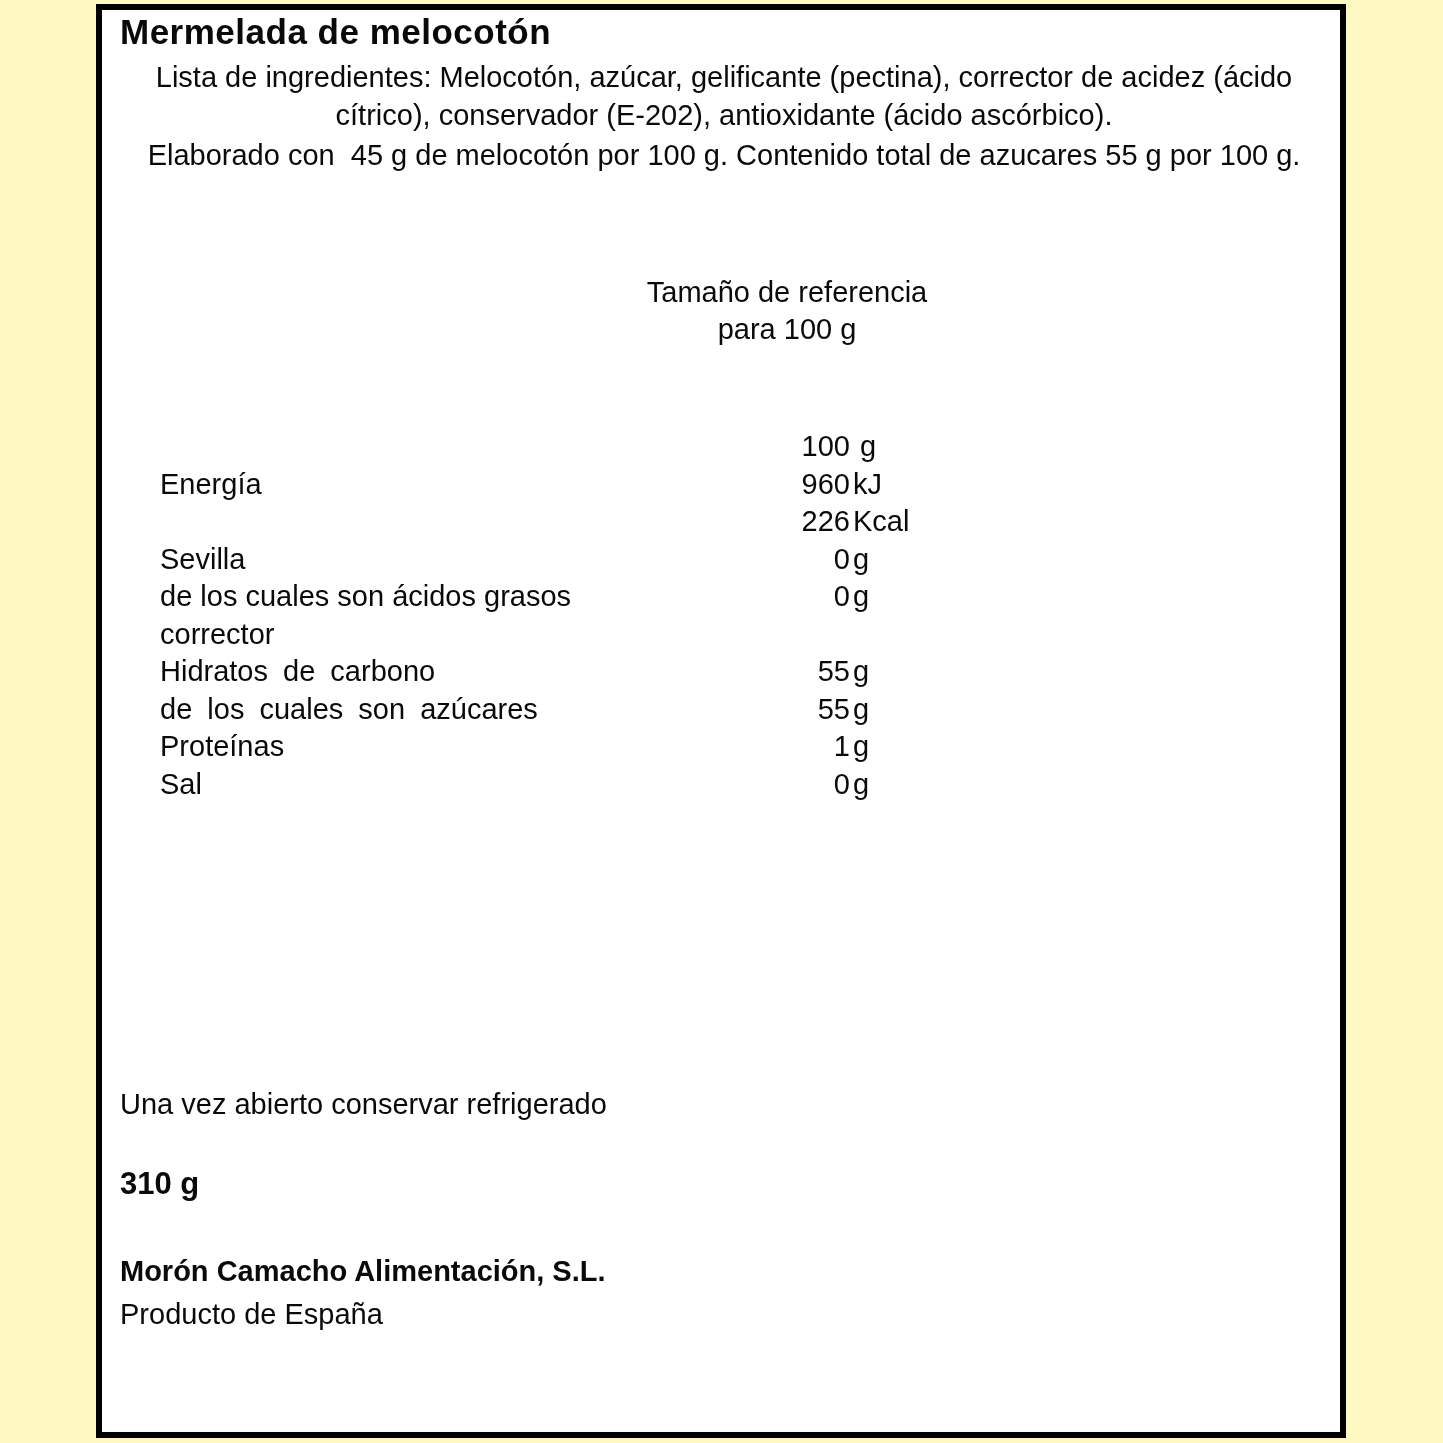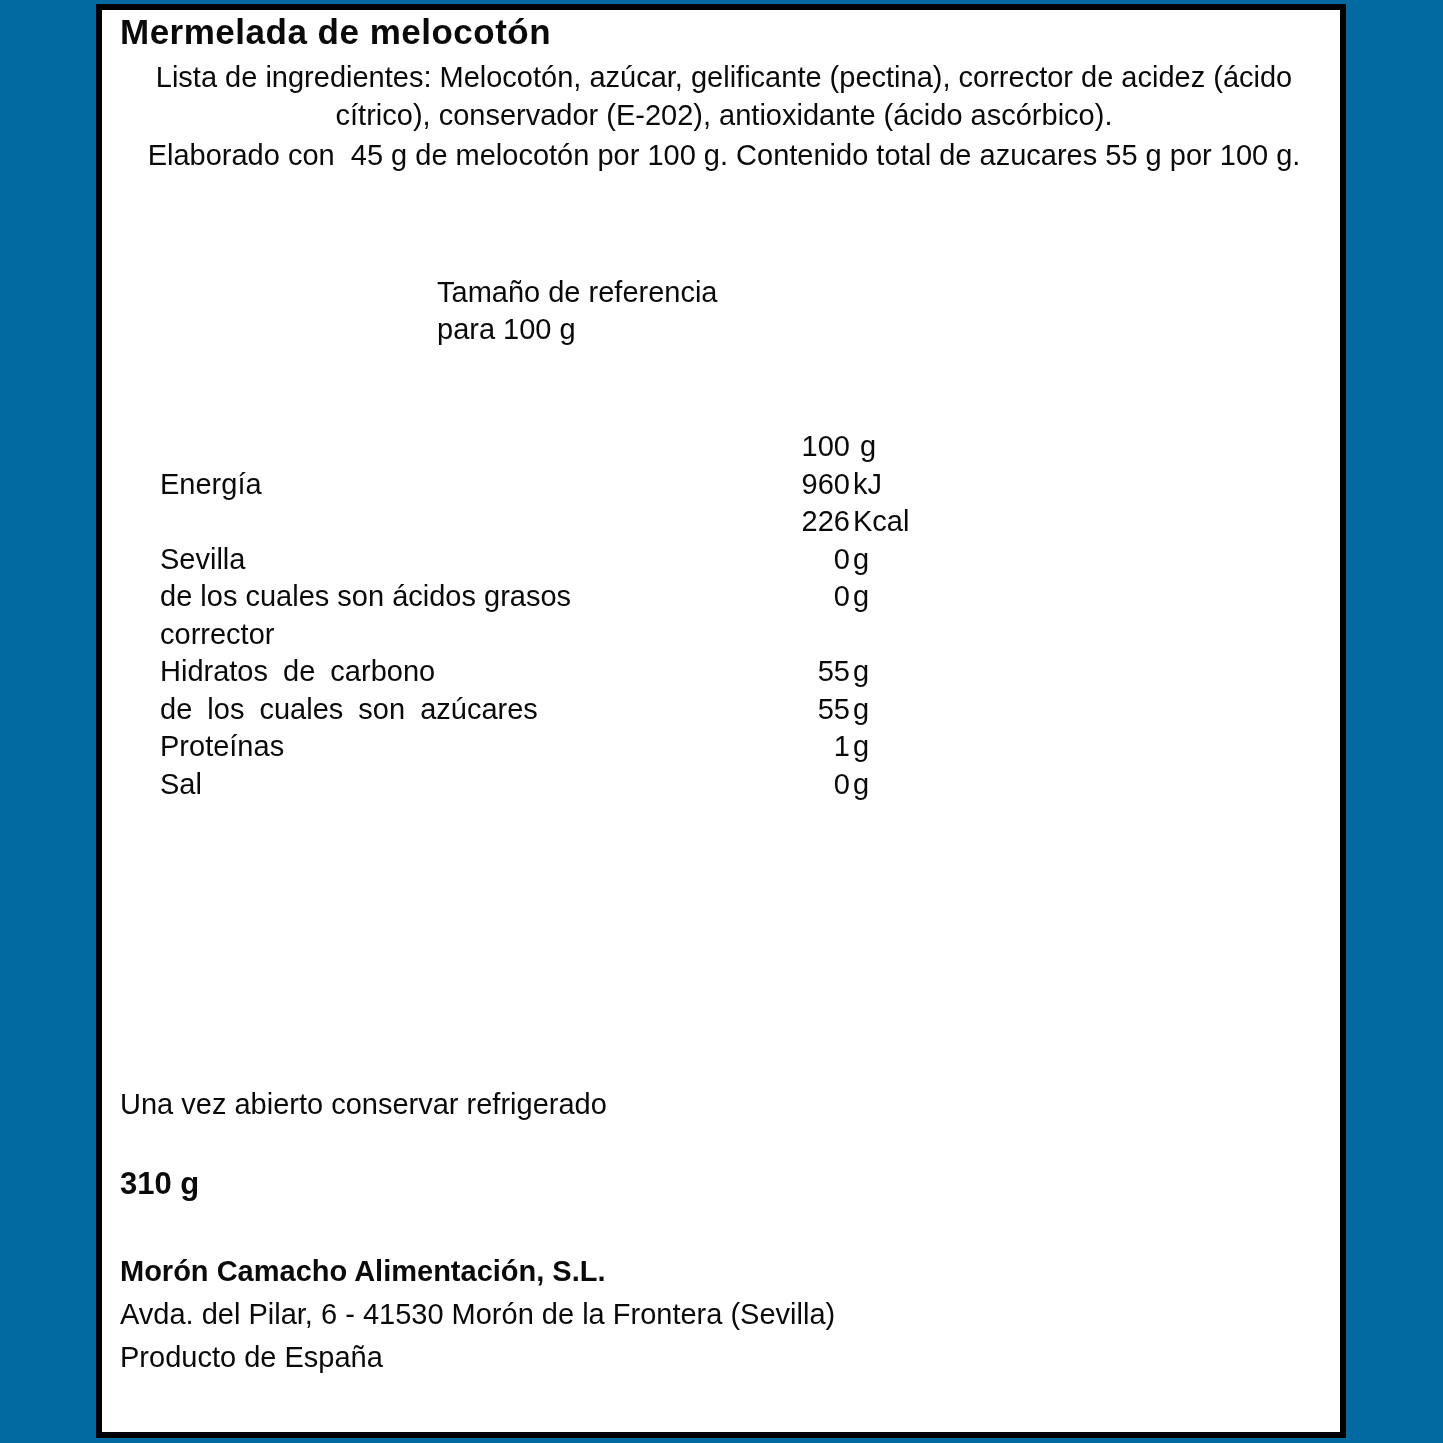--- a/index.html
+++ b/index.html
@@ -6,21 +6,21 @@
     margin: 0;
     padding: 0;
     background: #ffffff;
     font-family: "Liberation Sans", sans-serif;
     color: #0a0a0a;
   }
   .sheet {
     position: relative;
     width: 1443px;
     height: 1443px;
-    background: #0369a1;
+    background: #fef9c3;
     overflow: hidden;
   }
   .frame {
     position: absolute;
     left: 96px;
     top: 4px;
     width: 1238px;
     height: 1422px;
     border: 6px solid #000000;
     background: #ffffff;
@@ -41,21 +41,21 @@
     line-height: 38px;
     text-align: center;
   }
   .ingredients { top: 48px; }
   .elaboration { top: 126px; white-space: pre-wrap; }
   .reference {
     position: absolute;
     left: 335px;
     top: 264px;
     width: 700px;
-    text-align: left;
+    text-align: center;
     font-size: 29px;
     line-height: 37px;
   }
   .ntable {
     position: absolute;
     left: 18px;
     top: 418px;
     width: 1208px;
     font-size: 29px;
     margin-left: 40px;
@@ -164,18 +164,17 @@
         <span class="nunit">g</span>
       </div>
     </div>
 
     <div class="storage">Una vez abierto conservar refrigerado</div>
 
     <div class="weight">310 g</div>
 
     <div class="mfr">
       <div class="mfr-name">Morón Camacho Alimentación, S.L.</div>
-      <div>Avda. del Pilar, 6 - 41530 Morón de la Frontera (Sevilla)</div>
       <div>Producto de España</div>
     </div>
 
   </div>
 </div>
 
 </body></html>

